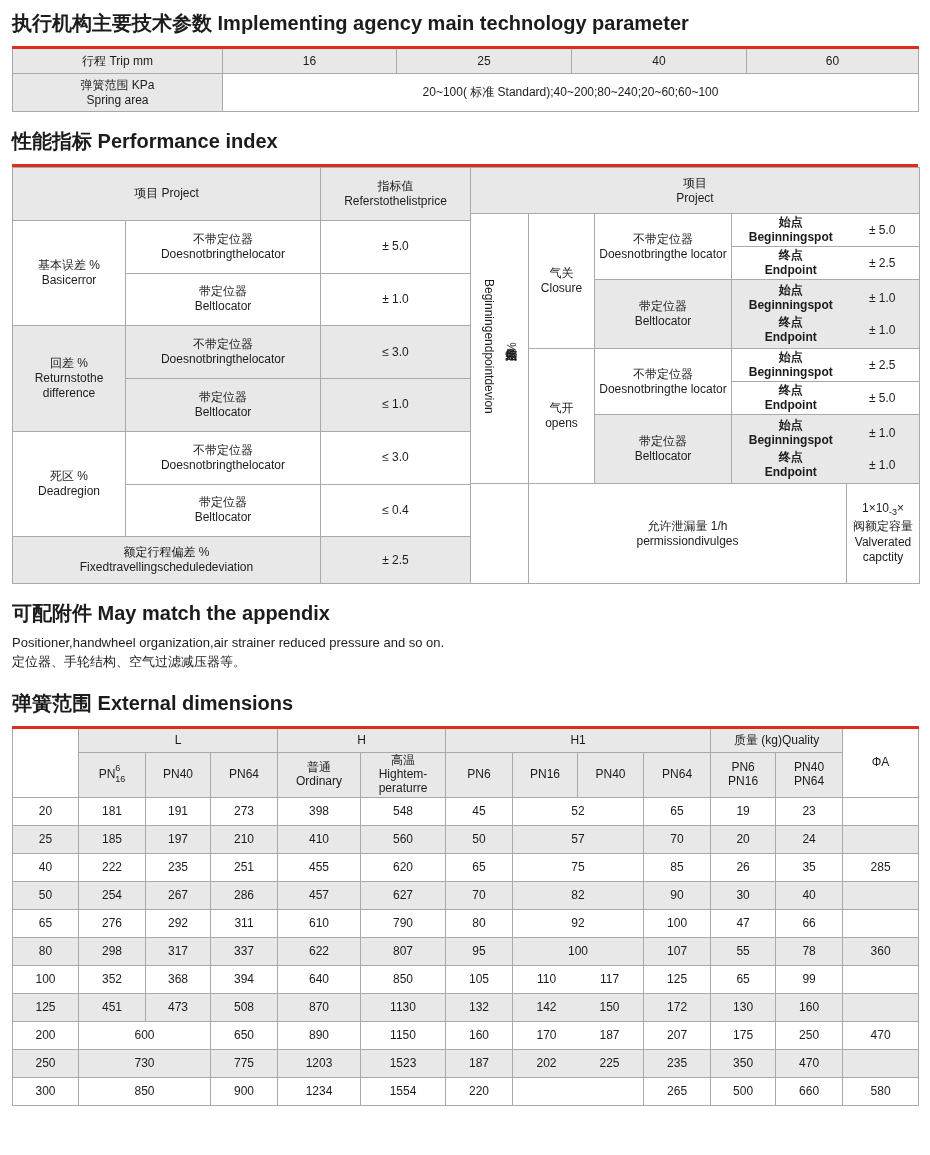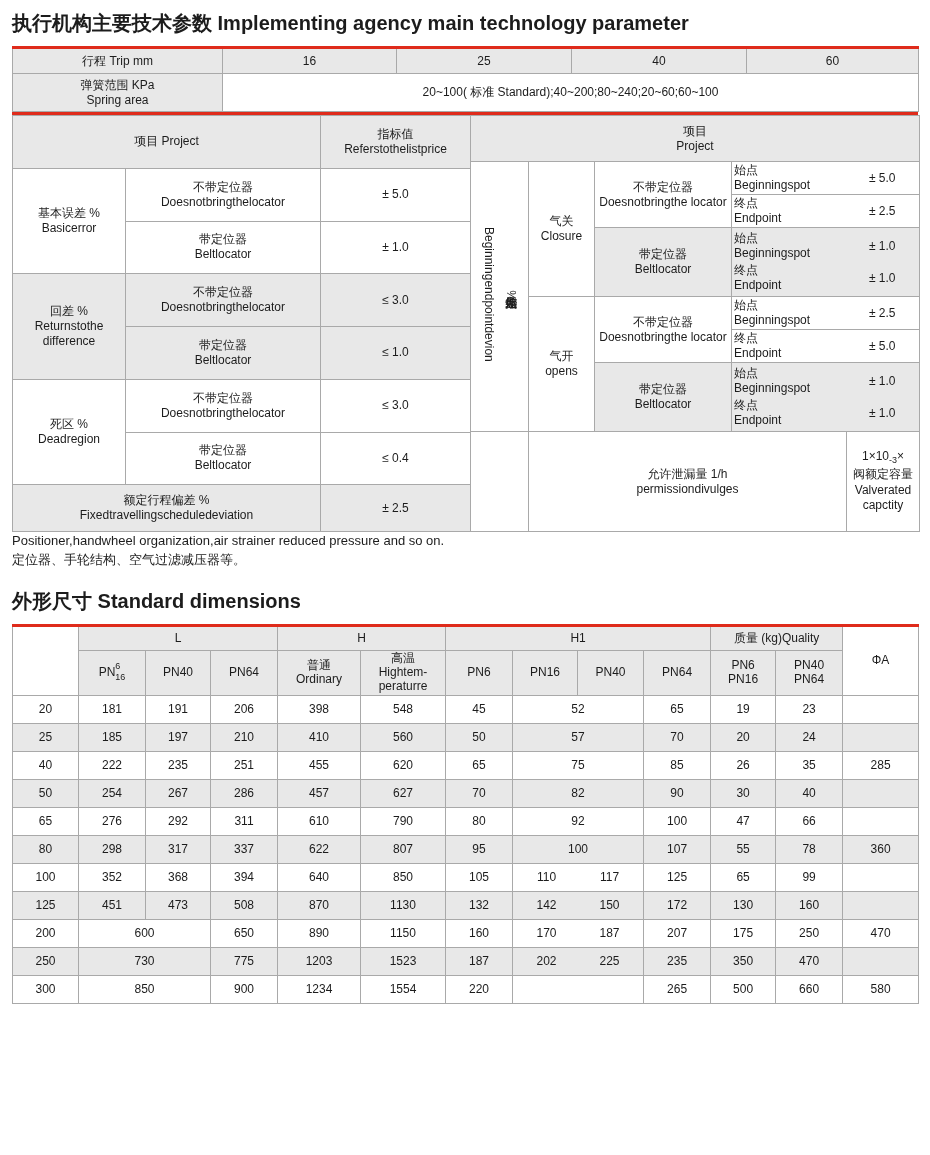--- a/index.html
+++ b/index.html
@@ -46,21 +46,21 @@
 
   .vcell { padding:0; }
   .vtext {
     writing-mode:vertical-rl; text-orientation:mixed;
     display:inline-block; line-height:1.9; font-size:12px;
     max-height:240px; white-space:nowrap;
   }
   .vtext span { display:block; }
 
   .ptflex { display:flex; align-items:center; width:100%; }
-  .ptflex .ptlabel { width:62%; text-align:left; }
+  .ptflex .ptlabel { width:62%; text-align:center;font-weight:bold; }
   .ptflex .ptval   { width:38%; text-align:center; white-space:nowrap; }
   .pt2 .ptflex { margin:2px 0; }
 
   .leakval { line-height:1.3; }
   .leakval sub { font-size:9px; }
 
   
   .appendix-text { font-size:13px; line-height:1.45; margin:0 0 4px 0; }
 
   
@@ -101,20 +101,21 @@
       <tr class="r-spring">
         <td class="gray lab">
           <span style="display:block">弹簧范围 KPa</span>
           <span style="display:block">Spring area</span>
         </td>
         <td class="white" colspan="4">20~100( 标准 Standard);40~200;80~240;20~60;60~100</td>
       </tr>
     </tbody>
   </table>
 
+  <h1 class="sec-title" style="margin-top:16px">性能指标 Performance index</h1>
 
   <div class="perf-wrap redline">
     <table class="perf-left">
       <colgroup>
           <col style="width:113px">
           <col style="width:195px">
           <col style="width:150px">
         </colgroup>
       <tbody>
         <tr class="hdr">
@@ -323,26 +324,27 @@
             <span>1×10</span><sub>-3</sub><span>×</span><br>
             <span>阀额定容量</span><br>
             <span>Valverated</span><br>
             <span>capctity</span>
           </td>
         </tr>
       </tbody>
     </table>
   </div>
 
+  <h1 class="sec-title small-gap" style="margin-top:16px">可配附件 May match the appendix</h1>
   <p class="appendix-text">
     <span style="display:block">Positioner,handwheel organization,air strainer reduced pressure and so on.</span>
     <span style="display:block">定位器、手轮结构、空气过滤减压器等。</span>
   </p>
 
-  <h1 class="sec-title" style="margin-top:18px">外形尺寸 Standard dimensions</h1>
+  <h1 class="sec-title" style="margin-top:18px">弹簧范围 External dimensions</h1>
 
   <table class="t-dims redline">
     <colgroup>
       <col style="width:66px">
         <col style="width:67px">
         <col style="width:65px">
         <col style="width:67px">
       <col style="width:83px">
         <col style="width:85px">
       <col style="width:67px">
@@ -380,21 +382,21 @@
           <td class="sub-h">PN64</td>
           <td class="sub-h">PN6<br>PN16</td>
           <td class="sub-h">PN40<br>PN64</td>
         </tr>
     </thead>
     <tbody id="dims-body">
         <tr>
           <td>20</td>
           <td>181</td>
           <td>191</td>
-          <td>206</td>
+          <td>273</td>
           <td>398</td>
           <td>548</td>
           <td>45</td>
           <td colspan="2">52</td>
           <td>65</td>
           <td>19</td>
           <td>23</td>
           <td></td>
         </tr>
         <tr class="shade">

